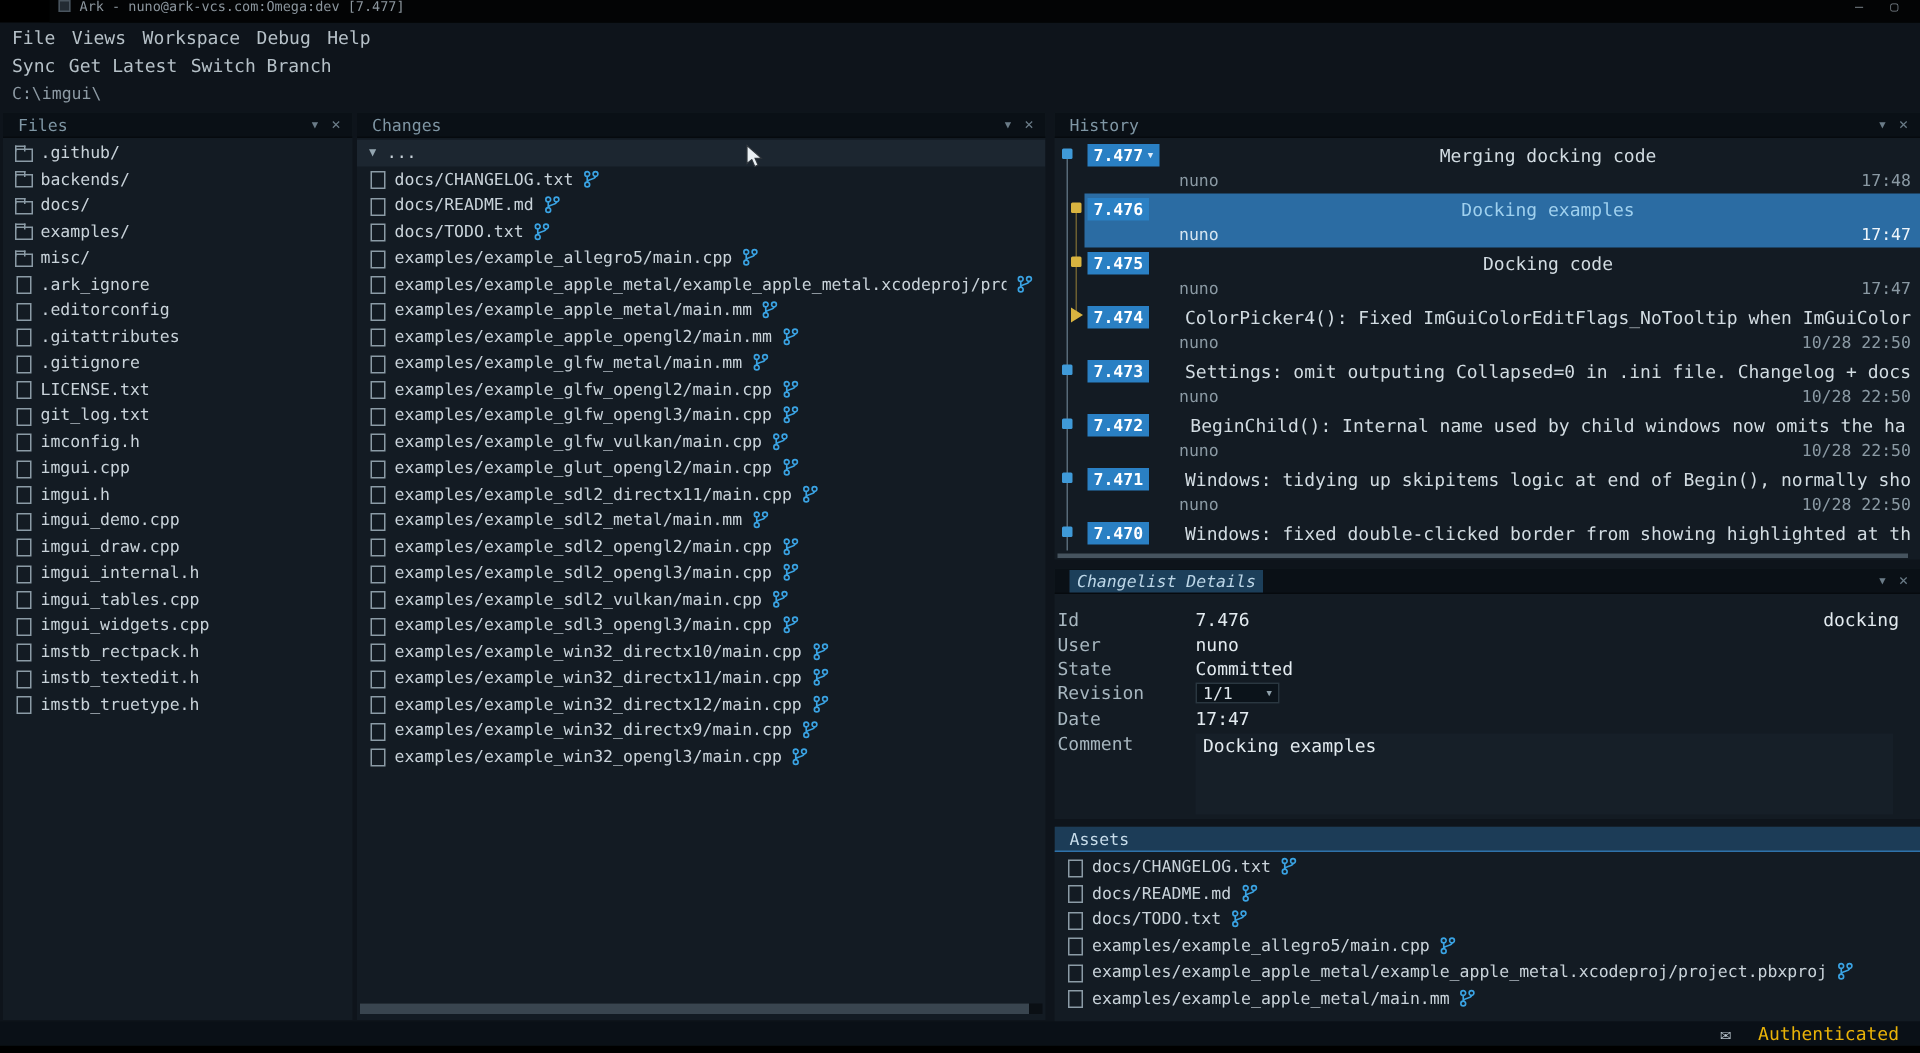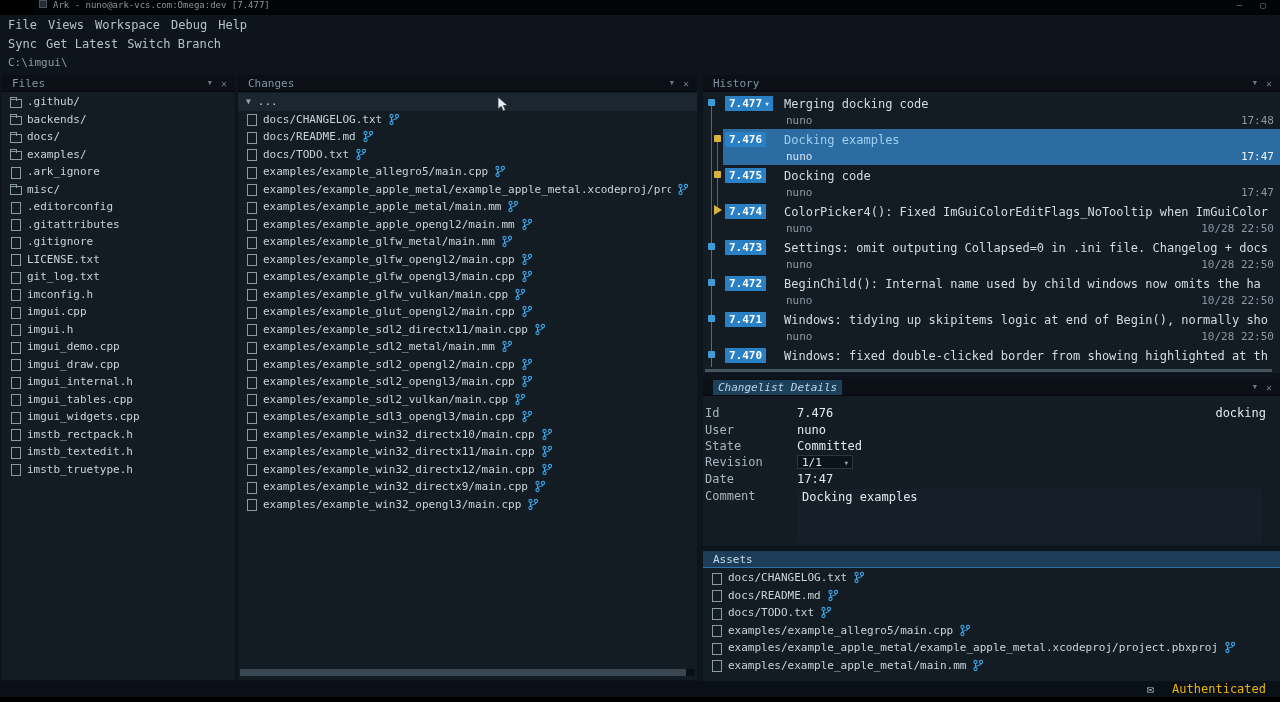--- a/index.html
+++ b/index.html
@@ -39,21 +39,21 @@
 .flabel{overflow:hidden;text-overflow:clip;}
 .root-row{background:#1c2630;}
 .expander{font-size:8px;color:#93a5b0;margin-right:7px;}
 .ficon{position:relative;width:11px;height:12px;flex:none;margin-right:6px;}
 .ficon.folder::before{content:"";position:absolute;left:0;top:3px;width:10px;height:7px;border:1px solid #8b9ba6;}
 .ficon.folder::after{content:"";position:absolute;left:0;top:1px;width:5px;height:3px;border:1px solid #8b9ba6;border-bottom:none;}
 .ficon.file::before{content:"";position:absolute;left:1px;top:1px;width:8px;height:10px;border:1px solid #8b9ba6;}
 .bicon{margin-left:6px;display:inline-flex;flex:none;}
 
 
-.hrows{position:absolute;left:0;right:0;top:18px;bottom:6px;overflow:hidden;}
+.hrows{position:absolute;left:0;right:0;top:18px;bottom:6px;overflow:hidden;text-align:center;}
 .vline{position:absolute;left:8px;top:8px;height:278px;width:1px;background:rgba(155,185,205,.5);}
 .vline-branch{position:absolute;left:14px;top:46px;height:72px;width:1px;background:rgba(217,180,64,.45);}
 .hrow{position:relative;display:flex;height:36px;}
 .hgraph{width:20px;flex:none;position:relative;}
 .marker{position:absolute;top:6px;width:7px;height:7px;border-radius:1px;}
 .marker.pos-main{left:5px;}
 .marker.pos-branch{left:11px;}
 .marker.dot-blue{background:#3f9ad8;}
 .marker.dot-yellow{background:#d9b440;}
 .marker.tri{width:0;height:0;border-radius:0;background:none;border-left:8px solid #d9b440;border-top:5px solid transparent;border-bottom:5px solid transparent;top:4px;}
@@ -146,26 +146,26 @@
   </div>
       <div class="frow">
     <span class="ficon folder"></span>
     <span class="flabel">docs/</span>
   </div>
       <div class="frow">
     <span class="ficon folder"></span>
     <span class="flabel">examples/</span>
   </div>
       <div class="frow">
-    <span class="ficon file"></span>
-    <span class="flabel">.ark_ignore</span>
-  </div>
-      <div class="frow">
     <span class="ficon folder"></span>
     <span class="flabel">misc/</span>
+  </div>
+      <div class="frow">
+    <span class="ficon file"></span>
+    <span class="flabel">.ark_ignore</span>
   </div>
       <div class="frow">
     <span class="ficon file"></span>
     <span class="flabel">.editorconfig</span>
   </div>
       <div class="frow">
     <span class="ficon file"></span>
     <span class="flabel">.gitattributes</span>
   </div>
       <div class="frow">

